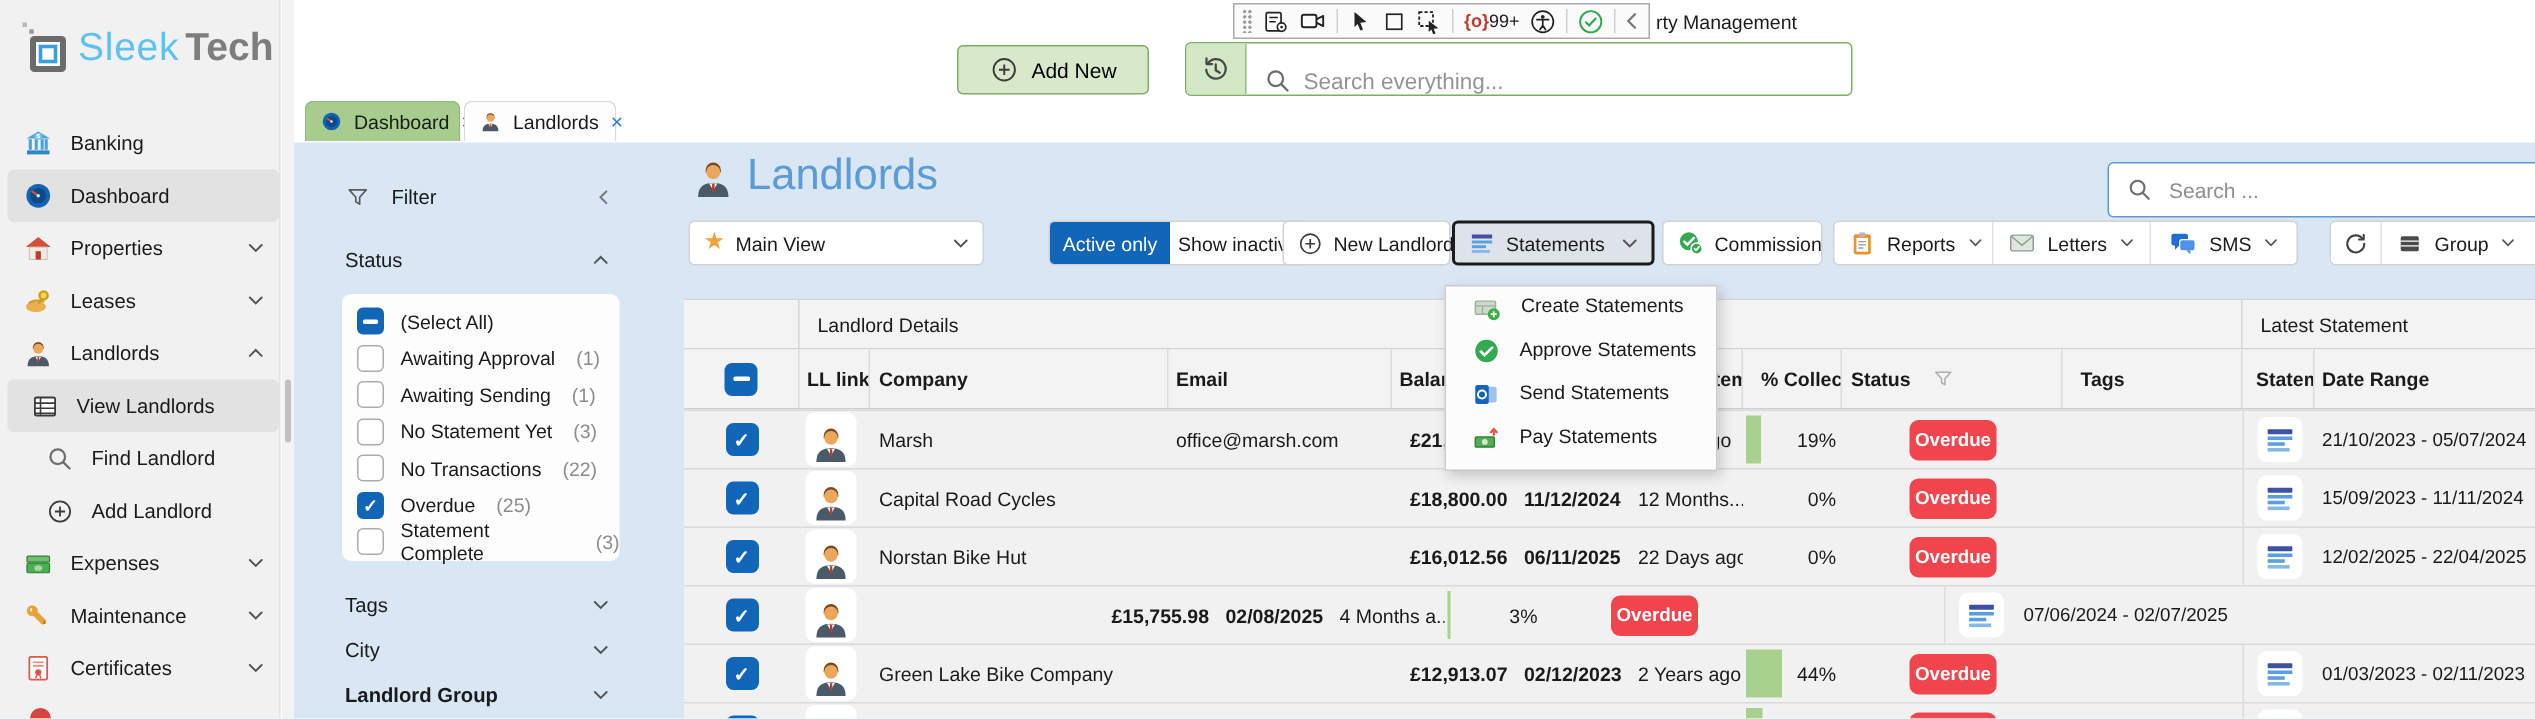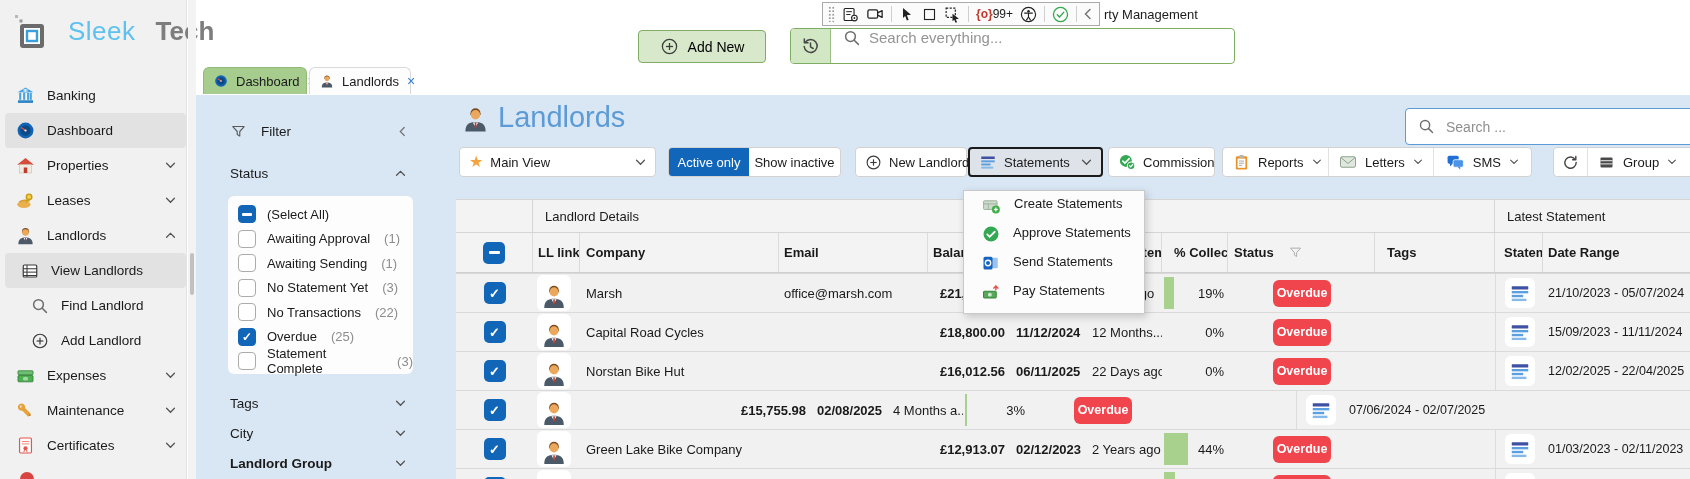--- a/index.html
+++ b/index.html
@@ -5,42 +5,42 @@
   html,body{margin:0;padding:0}
   *{box-sizing:border-box}
   #root{position:relative;width:1690px;height:479px;background:#fff;overflow:hidden;
         font-family:"Liberation Sans",sans-serif;color:#1a1a1a;font-size:13px}
   .abs{position:absolute}
   svg{display:block;flex:none}
   input{font-family:inherit;border:none;outline:none;background:transparent}
 
   
   #sidebar{position:absolute;left:0;top:0;width:187px;height:479px;background:#f1f1f1;border-right:1px solid #e2e2e2}
-  #logo{position:absolute;left:14px;top:14px;display:flex;align-items:center;gap:20px}
+  #logo{position:absolute;left:14px;top:14px;display:flex;align-items:center;gap:4px}
   #logo .t1{font-size:26px;color:#5ec1ef;letter-spacing:.5px}
   #logo .t2{font-size:26px;color:#7d7d7d;font-weight:700}
   .side-list{position:absolute;left:0;top:78px;right:0}
   .side-item{height:35px;display:flex;align-items:center;gap:12px;padding:0 10px 0 16px;font-size:13.5px;cursor:pointer}
   .side-item.sel{background:#e2e2e2;border-radius:4px;margin-left:5px;padding-left:11px}
   .side-item.sub{padding-left:31px}
   .side-item.sub.sel{padding-left:16px}
   .si-chev{margin-left:auto}
   #side-gutter{position:absolute;left:188px;top:0;width:8px;height:479px;background:#f3f3f3}
   #side-thumb{position:absolute;left:190px;top:253px;width:4px;height:42px;background:#c1c1c1;border-radius:2px}
 
   
   #overlay-bar{position:absolute;left:822px;top:2px;width:278px;height:24px;background:#fbfbfb;
                border:1px solid #aaa;display:flex;align-items:center;gap:7px;padding:0 5px;z-index:60}
   .ov-div{width:1px;height:16px;background:#d0d0d0}
   .ov-txt{font-size:12px;white-space:nowrap}
   #win-title{position:absolute;left:1104px;top:7px;font-size:13px;color:#1c1c1c;white-space:nowrap}
   #add-new{position:absolute;left:638px;top:30px;width:128px;height:33px;background:#d7e9ca;border:1px solid #82ab64;
            border-radius:4px;display:flex;align-items:center;justify-content:center;gap:9px;font-size:14px;cursor:pointer}
   #global-search{position:absolute;left:790px;top:28px;width:445px;height:36px;background:#fff;border:1px solid #7fae63;
-                 border-radius:4px;display:flex;align-items:flex-start;overflow:hidden}
+                 border-radius:4px;display:flex;align-items:flex-end;overflow:hidden}
   #gs-history{width:40px;height:100%;background:#d2e7c4;border-right:1px solid #9cbd85;display:flex;align-items:center;justify-content:center;cursor:pointer}
   #global-search input{flex:1;font-size:15px;color:#333;padding:0 8px}
   #global-search input::placeholder{color:#949494}
 
   
   .tab{position:absolute;top:67px;height:27px;border-radius:6px 6px 0 0;display:flex;align-items:center;gap:8px;
        padding:0 10px;font-size:13px;cursor:pointer}
   #tab-dash{left:203px;width:104px;background:#a6cc8e;border:1px solid #93ba79;border-bottom:none}
   #tab-land{left:309px;width:102px;background:#fdfdfd;border:1px solid #d9d9d9;border-bottom:none}
   .tab-close{margin-left:auto;font-size:14px;line-height:1;cursor:pointer}
@@ -63,21 +63,21 @@
 
   
   #main-title{position:absolute;left:498px;top:101px;font-size:29px;color:#5c9bd6}
   #main-search{position:absolute;left:1405px;top:108px;width:300px;height:37px;background:#fff;border:1px solid #5c9bd6;
                border-radius:4px;display:flex;align-items:center;padding-left:12px;gap:9px}
   #main-search input{flex:1;font-size:14px;color:#333}
   #main-search input::placeholder{color:#8f8f8f}
   .tbtn{position:absolute;top:147px;height:30px;background:#fff;border:1px solid #d2d2d2;border-radius:4px;
         display:flex;align-items:center;gap:7px;padding:0 9px;font-size:13px;cursor:pointer;white-space:nowrap}
   #btn-statements{background:#dee3e9;border:2px solid #1b1b1b}
-  #seg-toggle{position:absolute;left:668px;top:147px;height:30px;display:flex;border-radius:4px;overflow:hidden;border:1px solid #d2d2d2;background:#fff}
+  #seg-toggle{position:absolute;left:699px;top:147px;height:30px;display:flex;border-radius:4px;overflow:hidden;border:1px solid #d2d2d2;background:#fff}
   #seg-active{width:80px;background:#1166ba;color:#fff;display:flex;align-items:center;justify-content:center;font-size:13px;cursor:pointer}
   #seg-inactive{width:91px;display:flex;align-items:center;justify-content:center;font-size:13px;cursor:pointer}
   .grp-div{width:1px;height:100%;background:#e2e2e2}
 
   
   #table{position:absolute;left:456px;top:199px;width:1234px;height:290px}
   .tg-row{display:flex;height:34px;background:#f3f3f3;border-top:1px solid #d5d5d5;border-bottom:1px solid #d5d5d5}
   .tg{display:flex;align-items:center;padding-left:12px;font-size:13px;border-right:1px solid #d5d5d5}
   .th-row{display:flex;height:40px;background:#f3f3f3;border-bottom:1px solid #cfcfcf}
   .th{display:flex;align-items:center;font-weight:700;font-size:13px;border-right:1px solid #dcdcdc;

